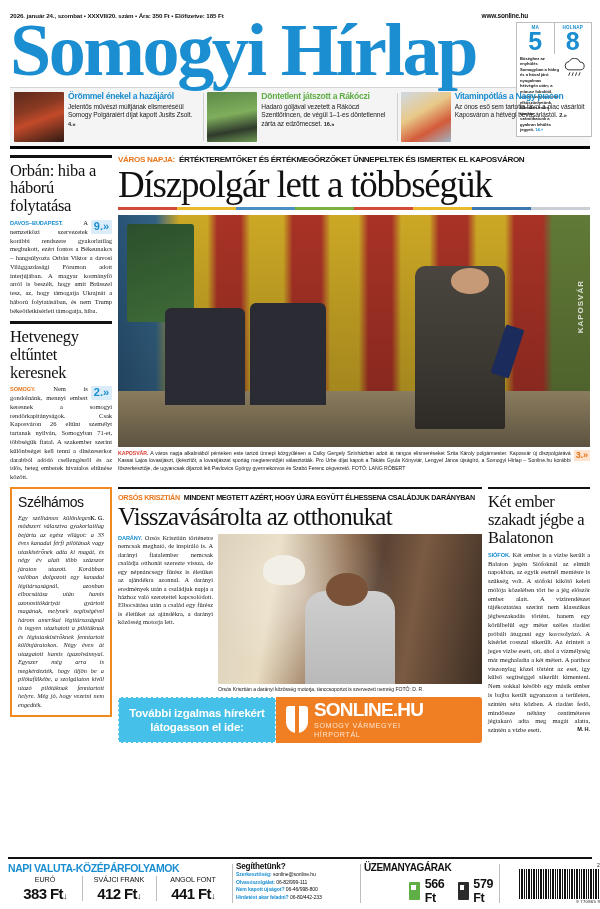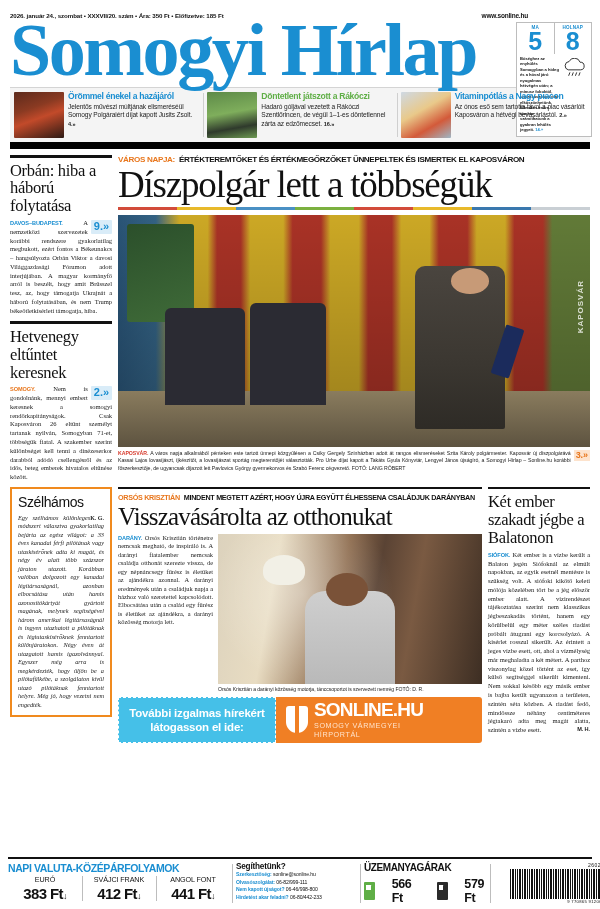--- a/index.html
+++ b/index.html
@@ -52,21 +52,21 @@
     line-height: 0.95; font-family: "Liberation Sans", sans-serif;
   }
   .wx-body { display: flex; padding: 2px 3px 3px 3px; gap: 2px; }
   .wx-text { font-size: 4.1px; line-height: 1.35; color: #111; font-weight: 700; width: 44px; }
   .wx-text .pg { color: #1a8ed1; }
   .wx-icon { width: 26px; padding-top: 2px; }
 
   
   .teaser-strip {
     margin-top: 4px;
-    border-top: 1px solid #d4d4d4; border-bottom: 7px solid #000000;
+    border-top: 1px solid #d4d4d4; border-bottom: 3px solid #000000;
     display: flex; height: 62px; align-items: stretch;
     background: #f4f4f4;
   }
   .teaser { display: flex; flex: 1; padding: 4px 4px; gap: 4px; position: relative; }
   .teaser + .teaser::before {
     content: ""; position: absolute; left: 0; top: 5px; bottom: 5px;
     width: 1px; background: #cfcfcf;
   }
   .tz-thumb { width: 50px; flex: 0 0 50px; border-radius: 1px; }
   .tz-thumb.t1 { background: linear-gradient(160deg,#5c2a1c 0%,#8a3a22 35%,#c24a2a 55%,#2d1a14 100%); }
@@ -290,21 +290,21 @@
   .fc-val { font-size: 15px; font-weight: 700; letter-spacing: -0.6px; margin-top: 1px; }
   .fc-val .arw { font-size: 9px; font-weight: 400; }
 
   .fx-help { width: 122px; flex: 0 0 122px; }
   .fh-title { font-size: 8.2px; font-weight: 700; letter-spacing: -0.2px; }
   .fh-line { font-size: 5.1px; line-height: 1.5; letter-spacing: -0.1px; }
   .fh-line b { color: #1a8ed1; }
 
   .fx-fuel { flex: 1; }
   .ff-title { color: #111; font-size: 10px; font-weight: 700; letter-spacing: -0.4px; }
-  .ff-row { display: flex; align-items: center; gap: 17px; margin-top: 4px; }
+  .ff-row { display: flex; align-items: center; gap: 5px; margin-top: 4px; margin-left: 45px; }
   .pump { width: 15px; height: 18px; position: relative; }
   .pump .body { position:absolute; left:0; top:0; width:11px; height:18px; border-radius:1px; }
   .pump .scr { position:absolute; left:2px; top:3px; width:7px; height:5px; background:#fff; }
   .pump .noz { position:absolute; right:0; top:2px; width:4px; height:11px; border-radius:2px; }
   .pump.green .body { background:#5fae46; } .pump.green .noz { background:#5fae46; }
   .pump.dark .body { background:#2b2b2b; } .pump.dark .noz { background:#2b2b2b; }
   .ff-val { font-size: 12.5px; font-weight: 700; letter-spacing: -0.4px; }
 
   .fx-barcode { width: 110px; flex: 0 0 110px; display:flex; flex-direction:column; align-items:flex-end; }
   .bc-num { font-size: 5px; letter-spacing: .5px; }

